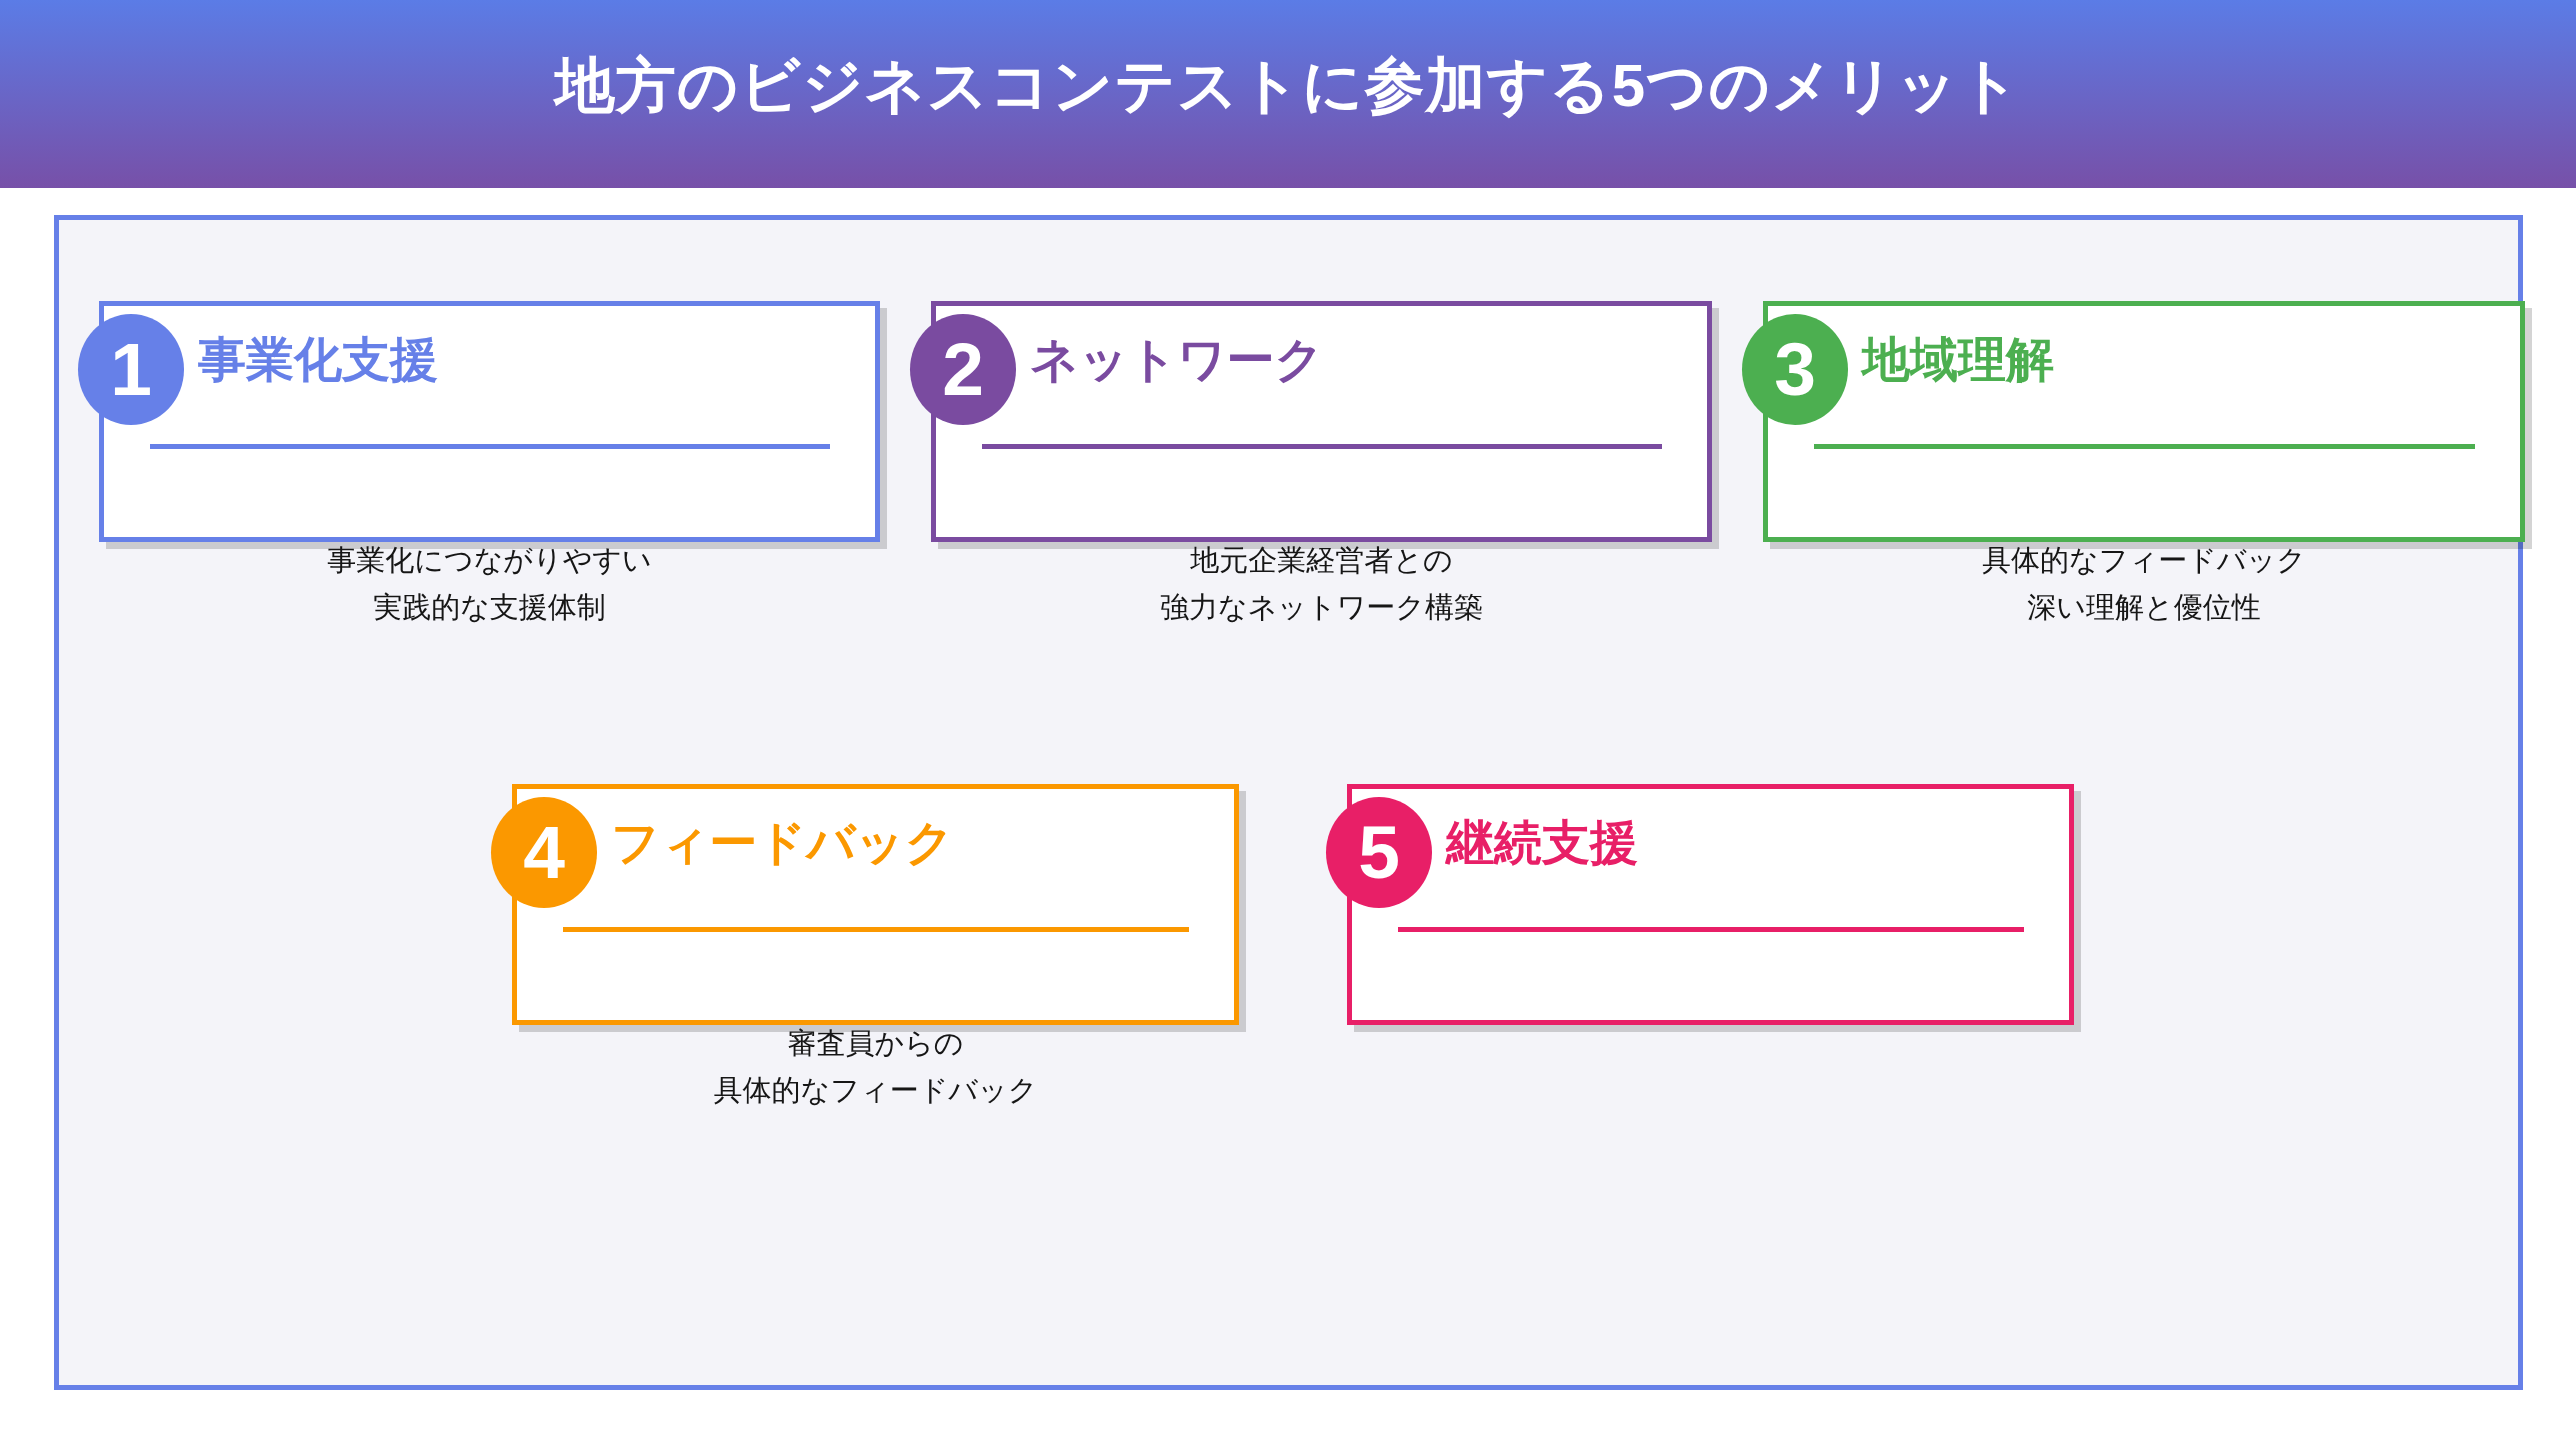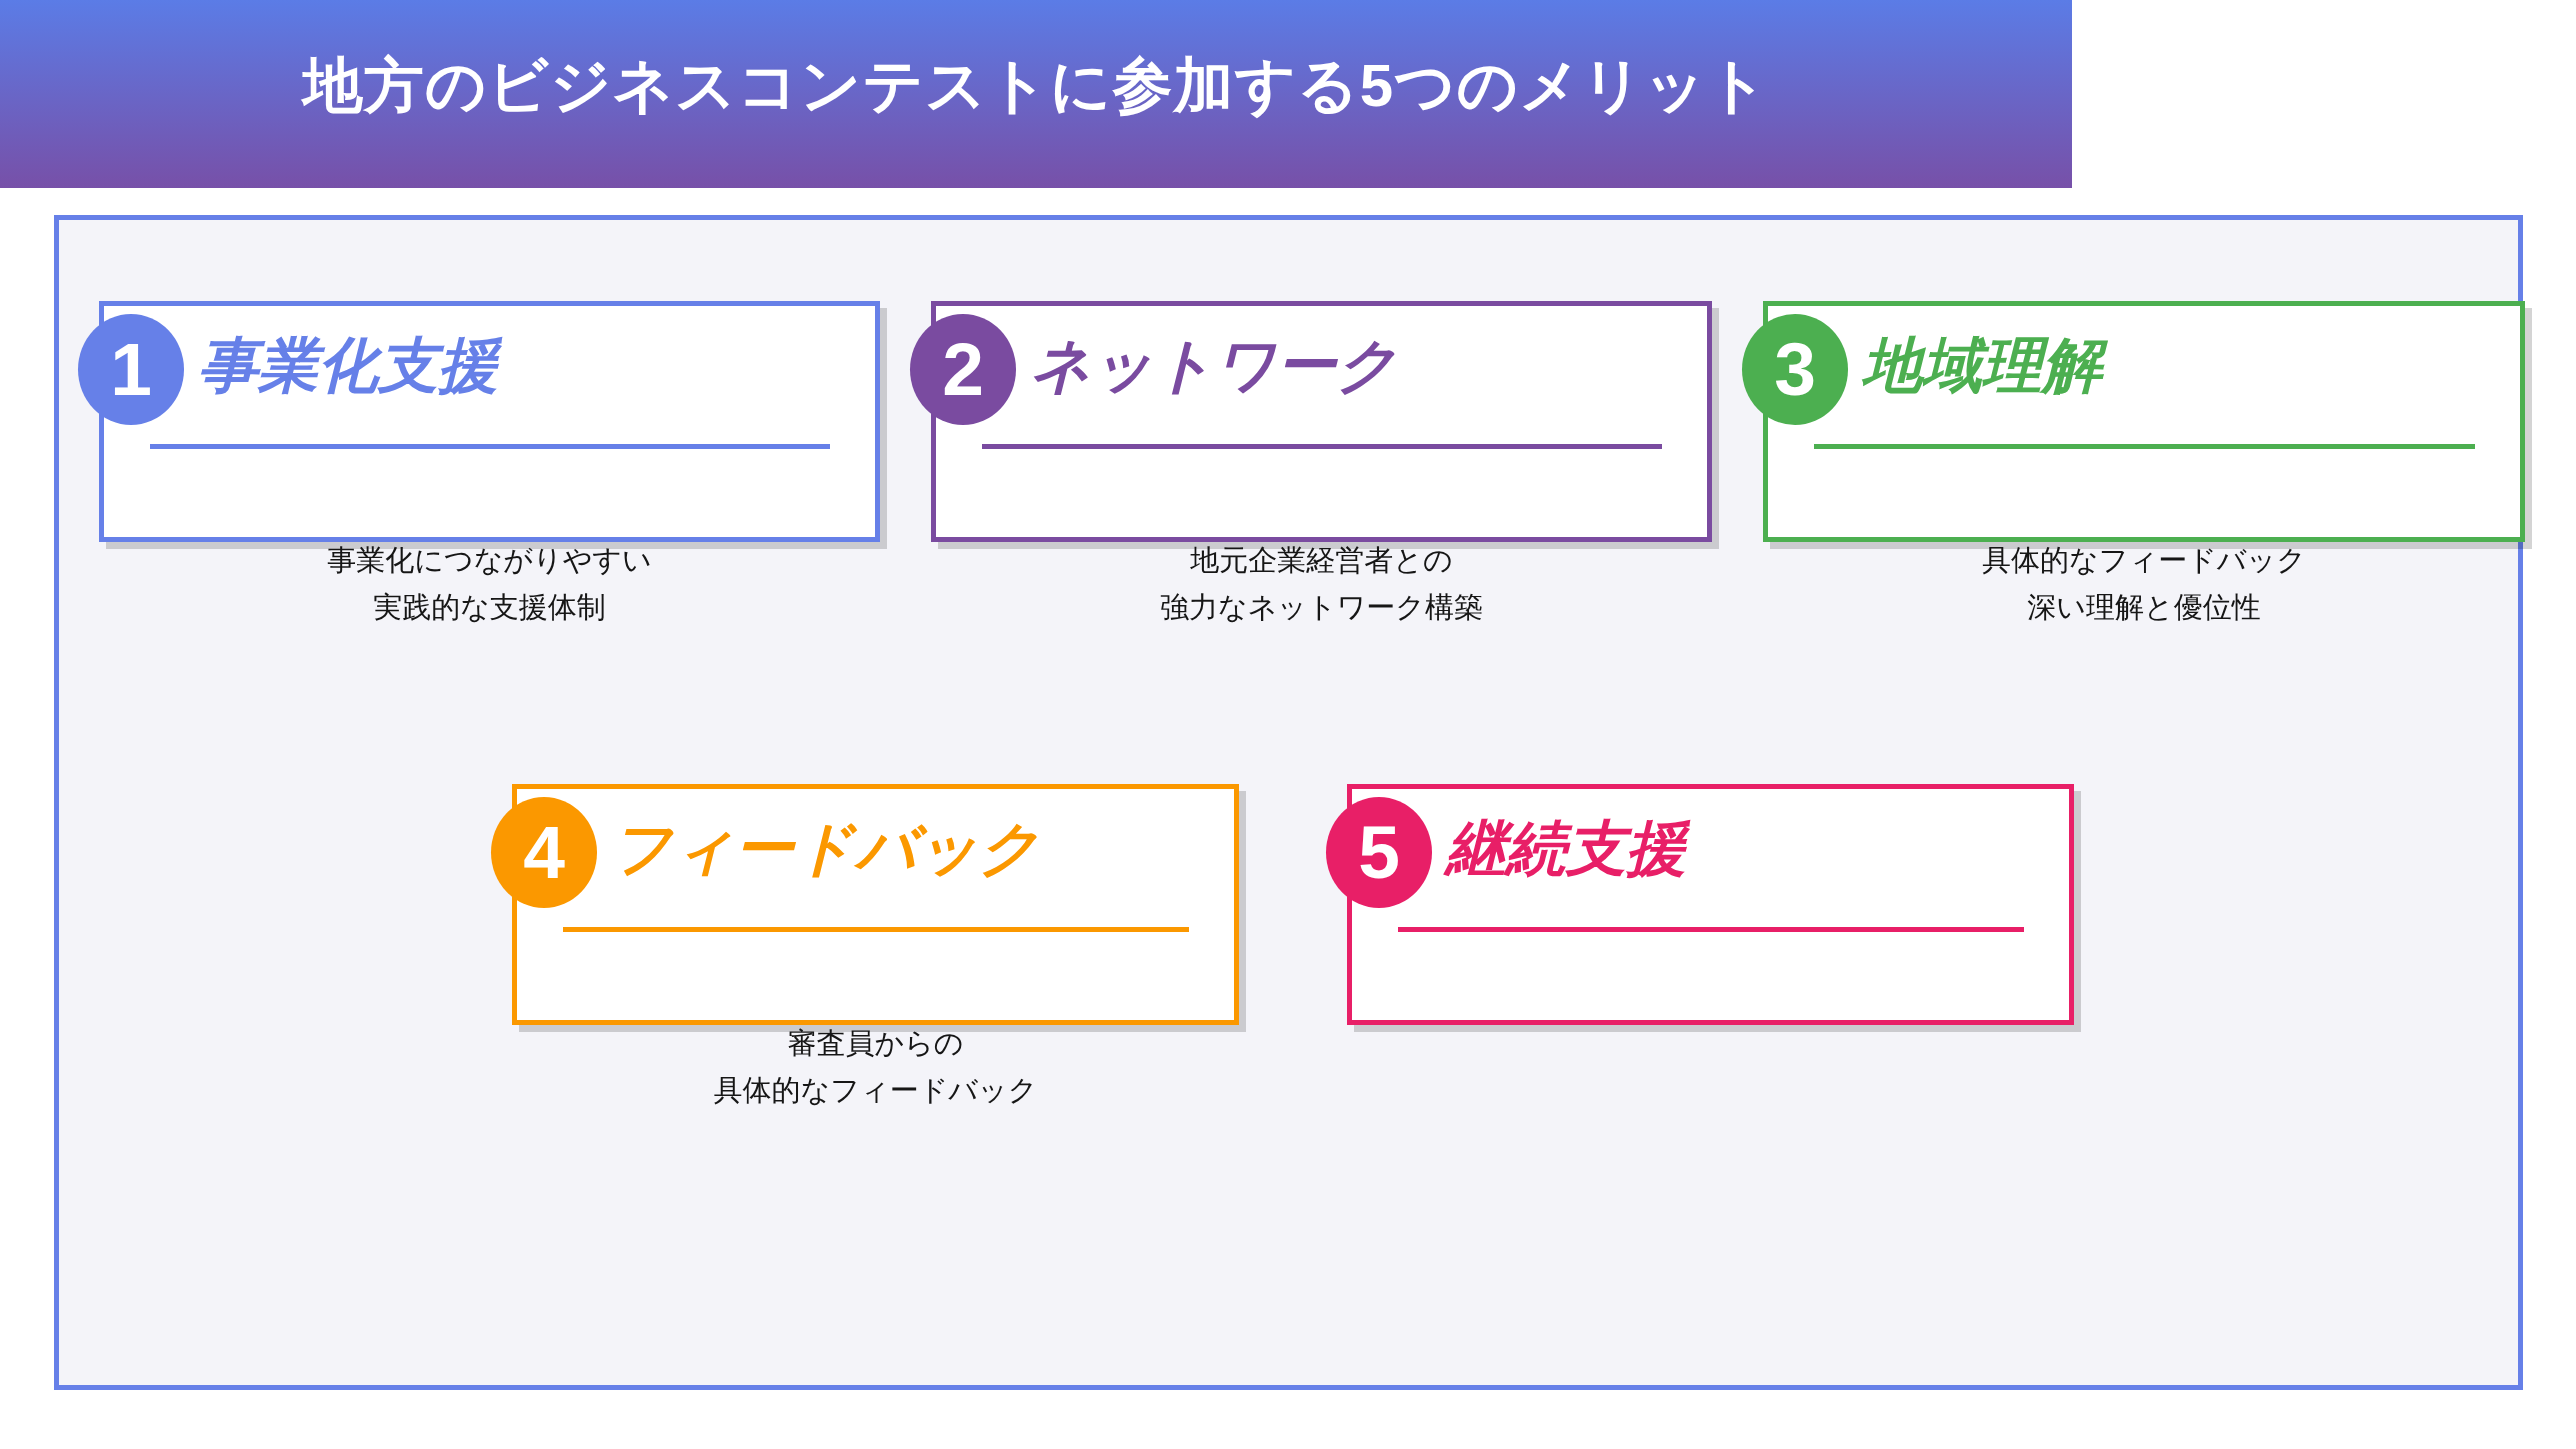--- a/index.html
+++ b/index.html
@@ -13,21 +13,21 @@
     height: 1449px;
     font-family: "Liberation Sans", "DejaVu Sans", sans-serif;
     overflow: hidden;
   }
 
   
   .header {
     position: absolute;
     left: 0;
     top: 0;
-    width: 2072px;
+    width: 2576px;
     height: 188px;
     background: linear-gradient(180deg, #5b7ce6 0%, #6568d8 38%, #6f5bc2 68%, #7750a8 100%);
     display: flex;
     align-items: center;
     justify-content: center;
     box-sizing: border-box;
     padding-bottom: 16px;
   }
   .header-title {
     color: #ffffff;
@@ -78,25 +78,24 @@
     color: #ffffff;
     font-size: 75px;
     font-weight: bold;
     line-height: 1;
   }
 
   .card-title {
     position: absolute;
     top: 30px;
     left: 94px;
-    font-size: 60px;
+    font-size: 48px;
     font-weight: bold;
     line-height: 1;
     white-space: nowrap;
-    font-style: italic;
   }
 
   .divider {
     position: absolute;
     left: 46px;
     height: 4.8px;
     width: calc(100% - 91px);
   }
 
   .card-body {

